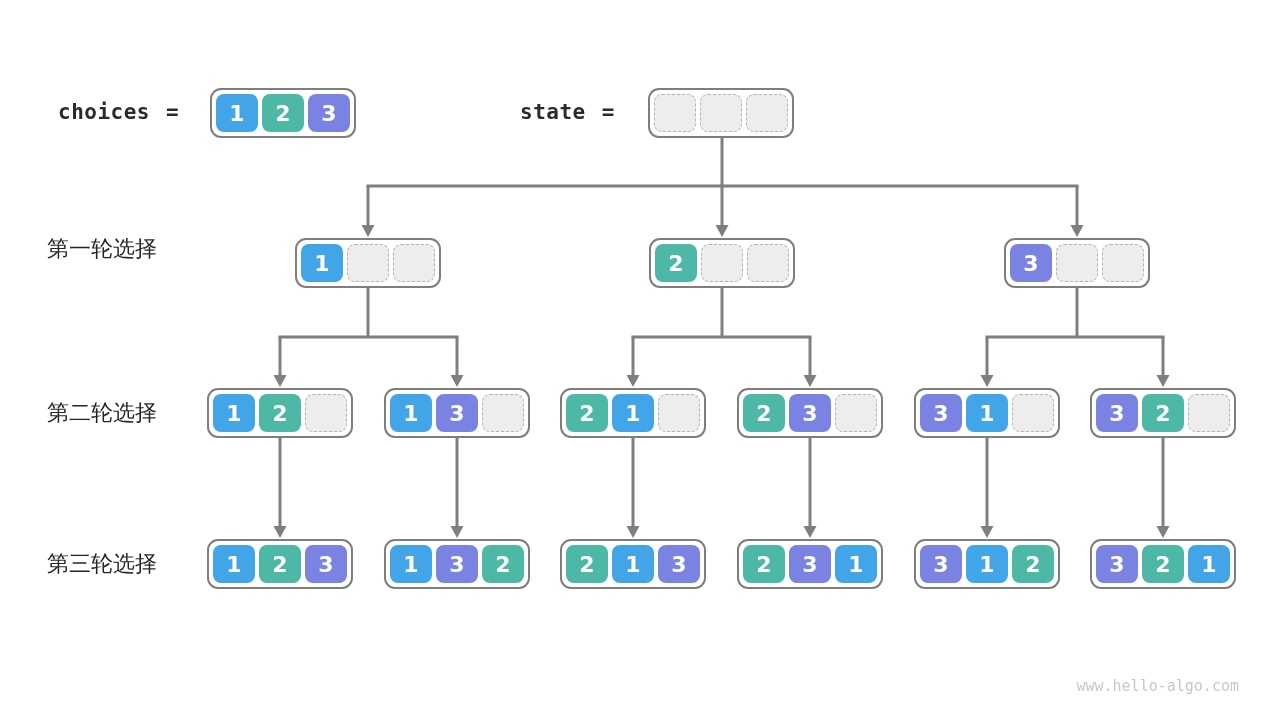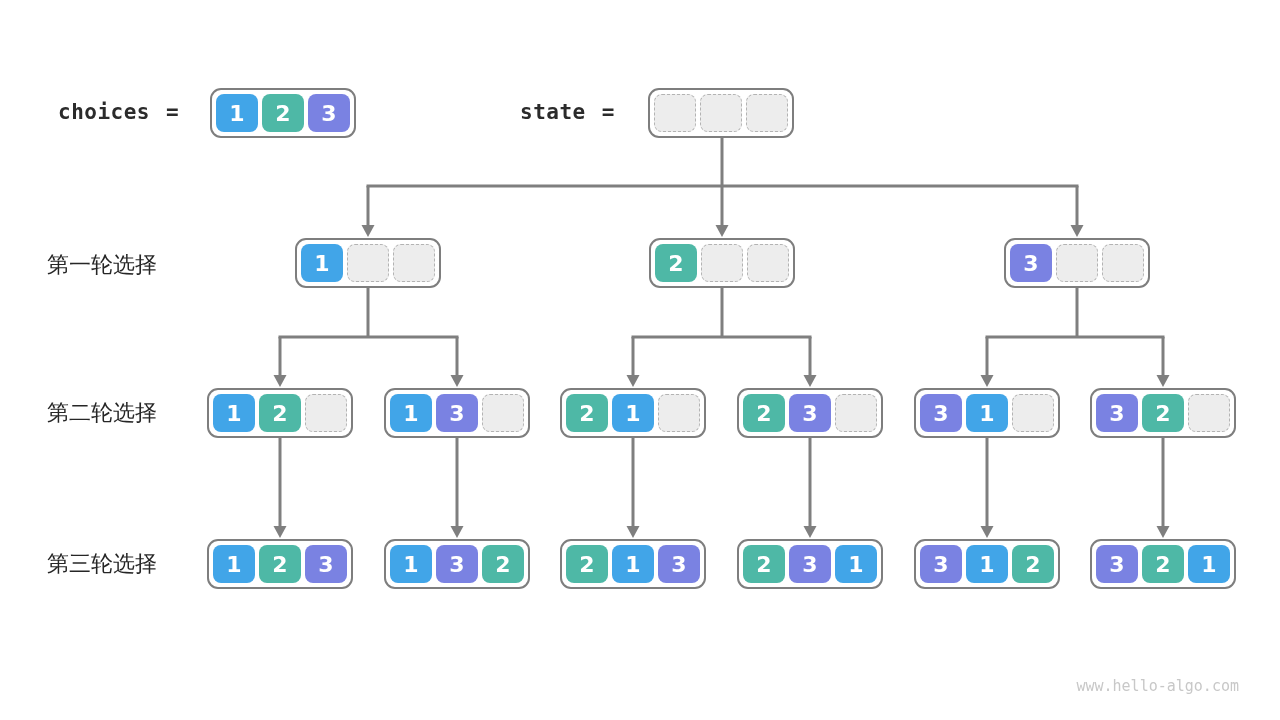--- a/index.html
+++ b/index.html
@@ -95,21 +95,21 @@
   <div class="eq-label" style="left:58px; top:88px;">
     <span>choices</span>
     <span class="eq-sign">=</span>
   </div>
 
   <div class="eq-label" style="left:520px; top:88px;">
     <span>state</span>
     <span class="eq-sign">=</span>
   </div>
 
-  <div class="row-label" style="top:240px;">第一轮选择</div>
+  <div class="row-label" style="top:224px;">第一轮选择</div>
   <div class="row-label" style="top:539px;">第三轮选择</div>
   <div class="row-label" style="top:388px;">第二轮选择</div>
 
   <svg id="arrows" width="1280" height="720">
       <line x1="722" y1="136" x2="722" y2="186" stroke="#7f7f7f" stroke-width="3"></line>
       <line x1="366.5" y1="186" x2="1078.5" y2="186" stroke="#7f7f7f" stroke-width="3"></line>
       <line x1="368" y1="186" x2="368" y2="225" stroke="#7f7f7f" stroke-width="3"></line>
       <polygon points="361.5,225 374.5,225 368,237" fill="#7f7f7f"></polygon>
       <line x1="722" y1="186" x2="722" y2="225" stroke="#7f7f7f" stroke-width="3"></line>
       <polygon points="715.5,225 728.5,225 722,237" fill="#7f7f7f"></polygon>

